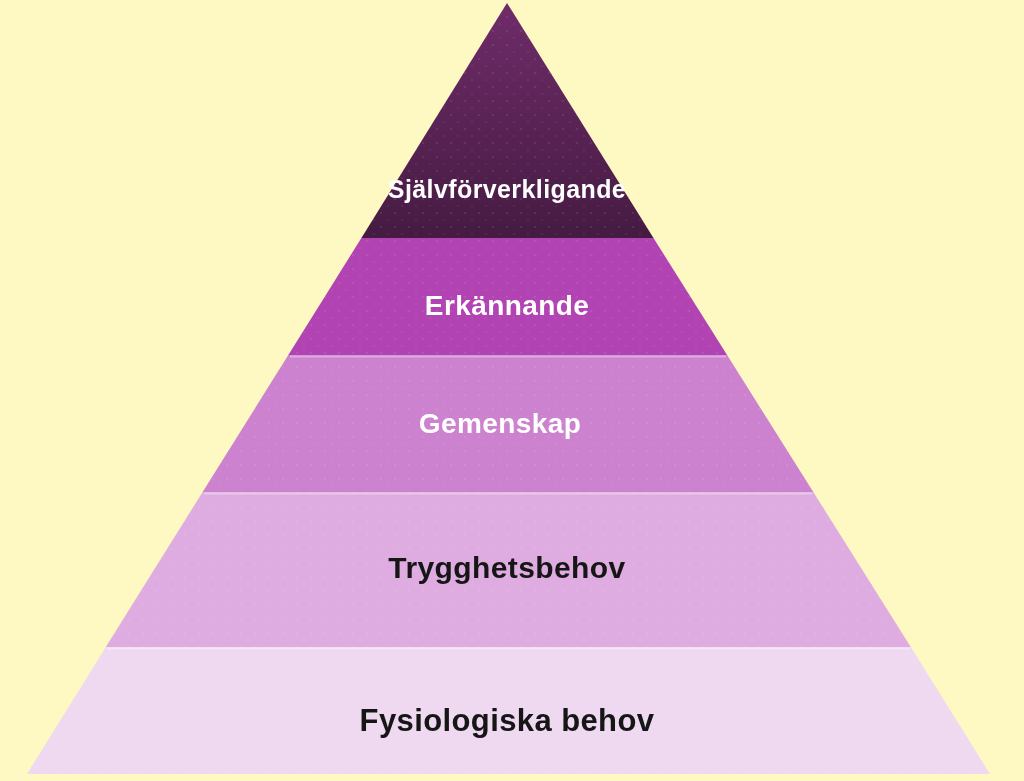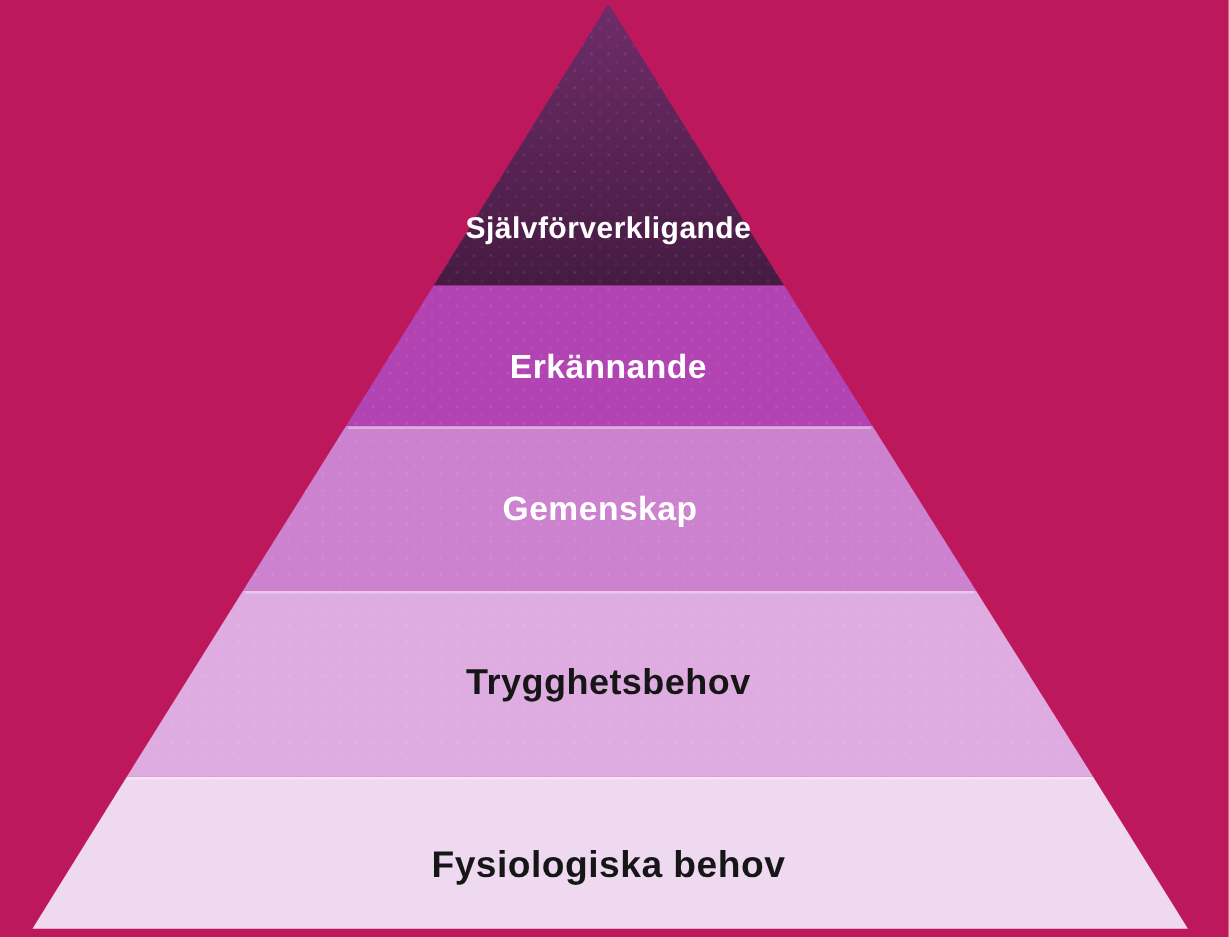--- a/index.html
+++ b/index.html
@@ -5,21 +5,21 @@
   html, body {
     margin: 0;
     padding: 0;
     background: #ffffff;
     font-family: "Liberation Sans", "DejaVu Sans", sans-serif;
   }
   .stage {
     position: relative;
     width: 1024px;
     height: 781px;
-    background: #be185d;
+    background: #fef9c3;
     overflow: hidden;
   }
   .stage svg {
     display: block;
     width: 1024px;
     height: 781px;
   }
   .lvl-label {
     font-family: "Liberation Sans", "DejaVu Sans", sans-serif;
     font-weight: 700;

